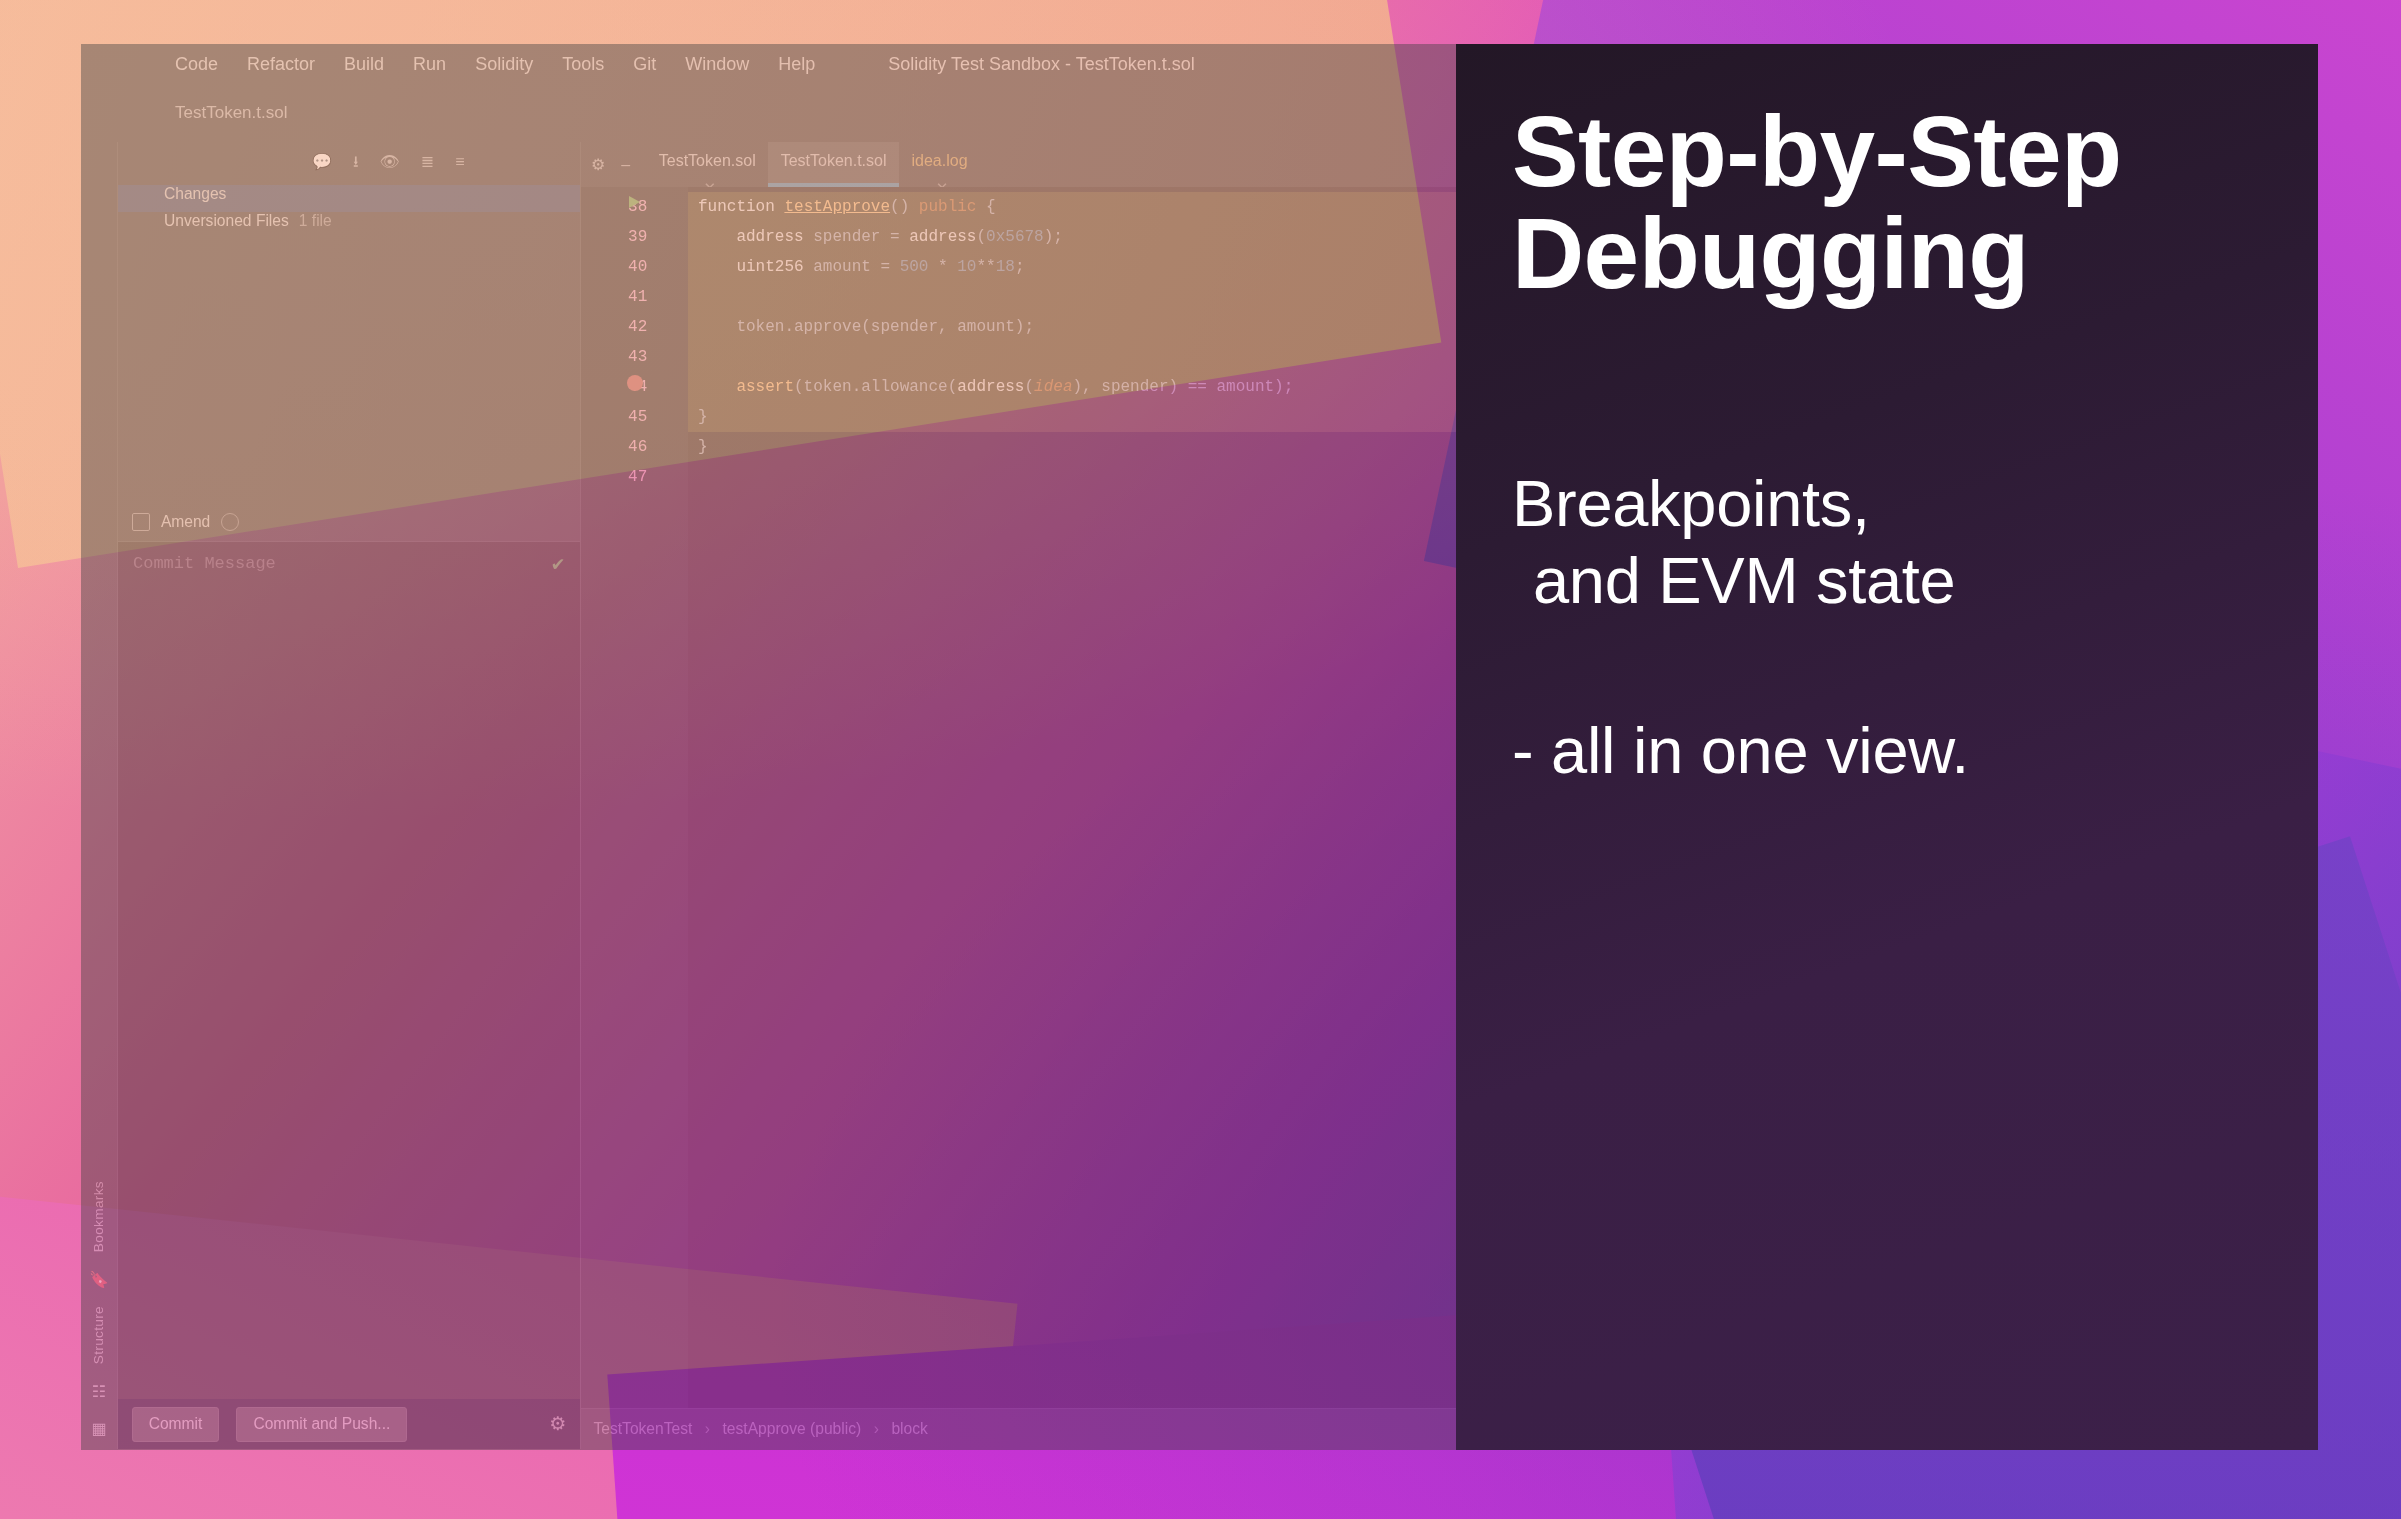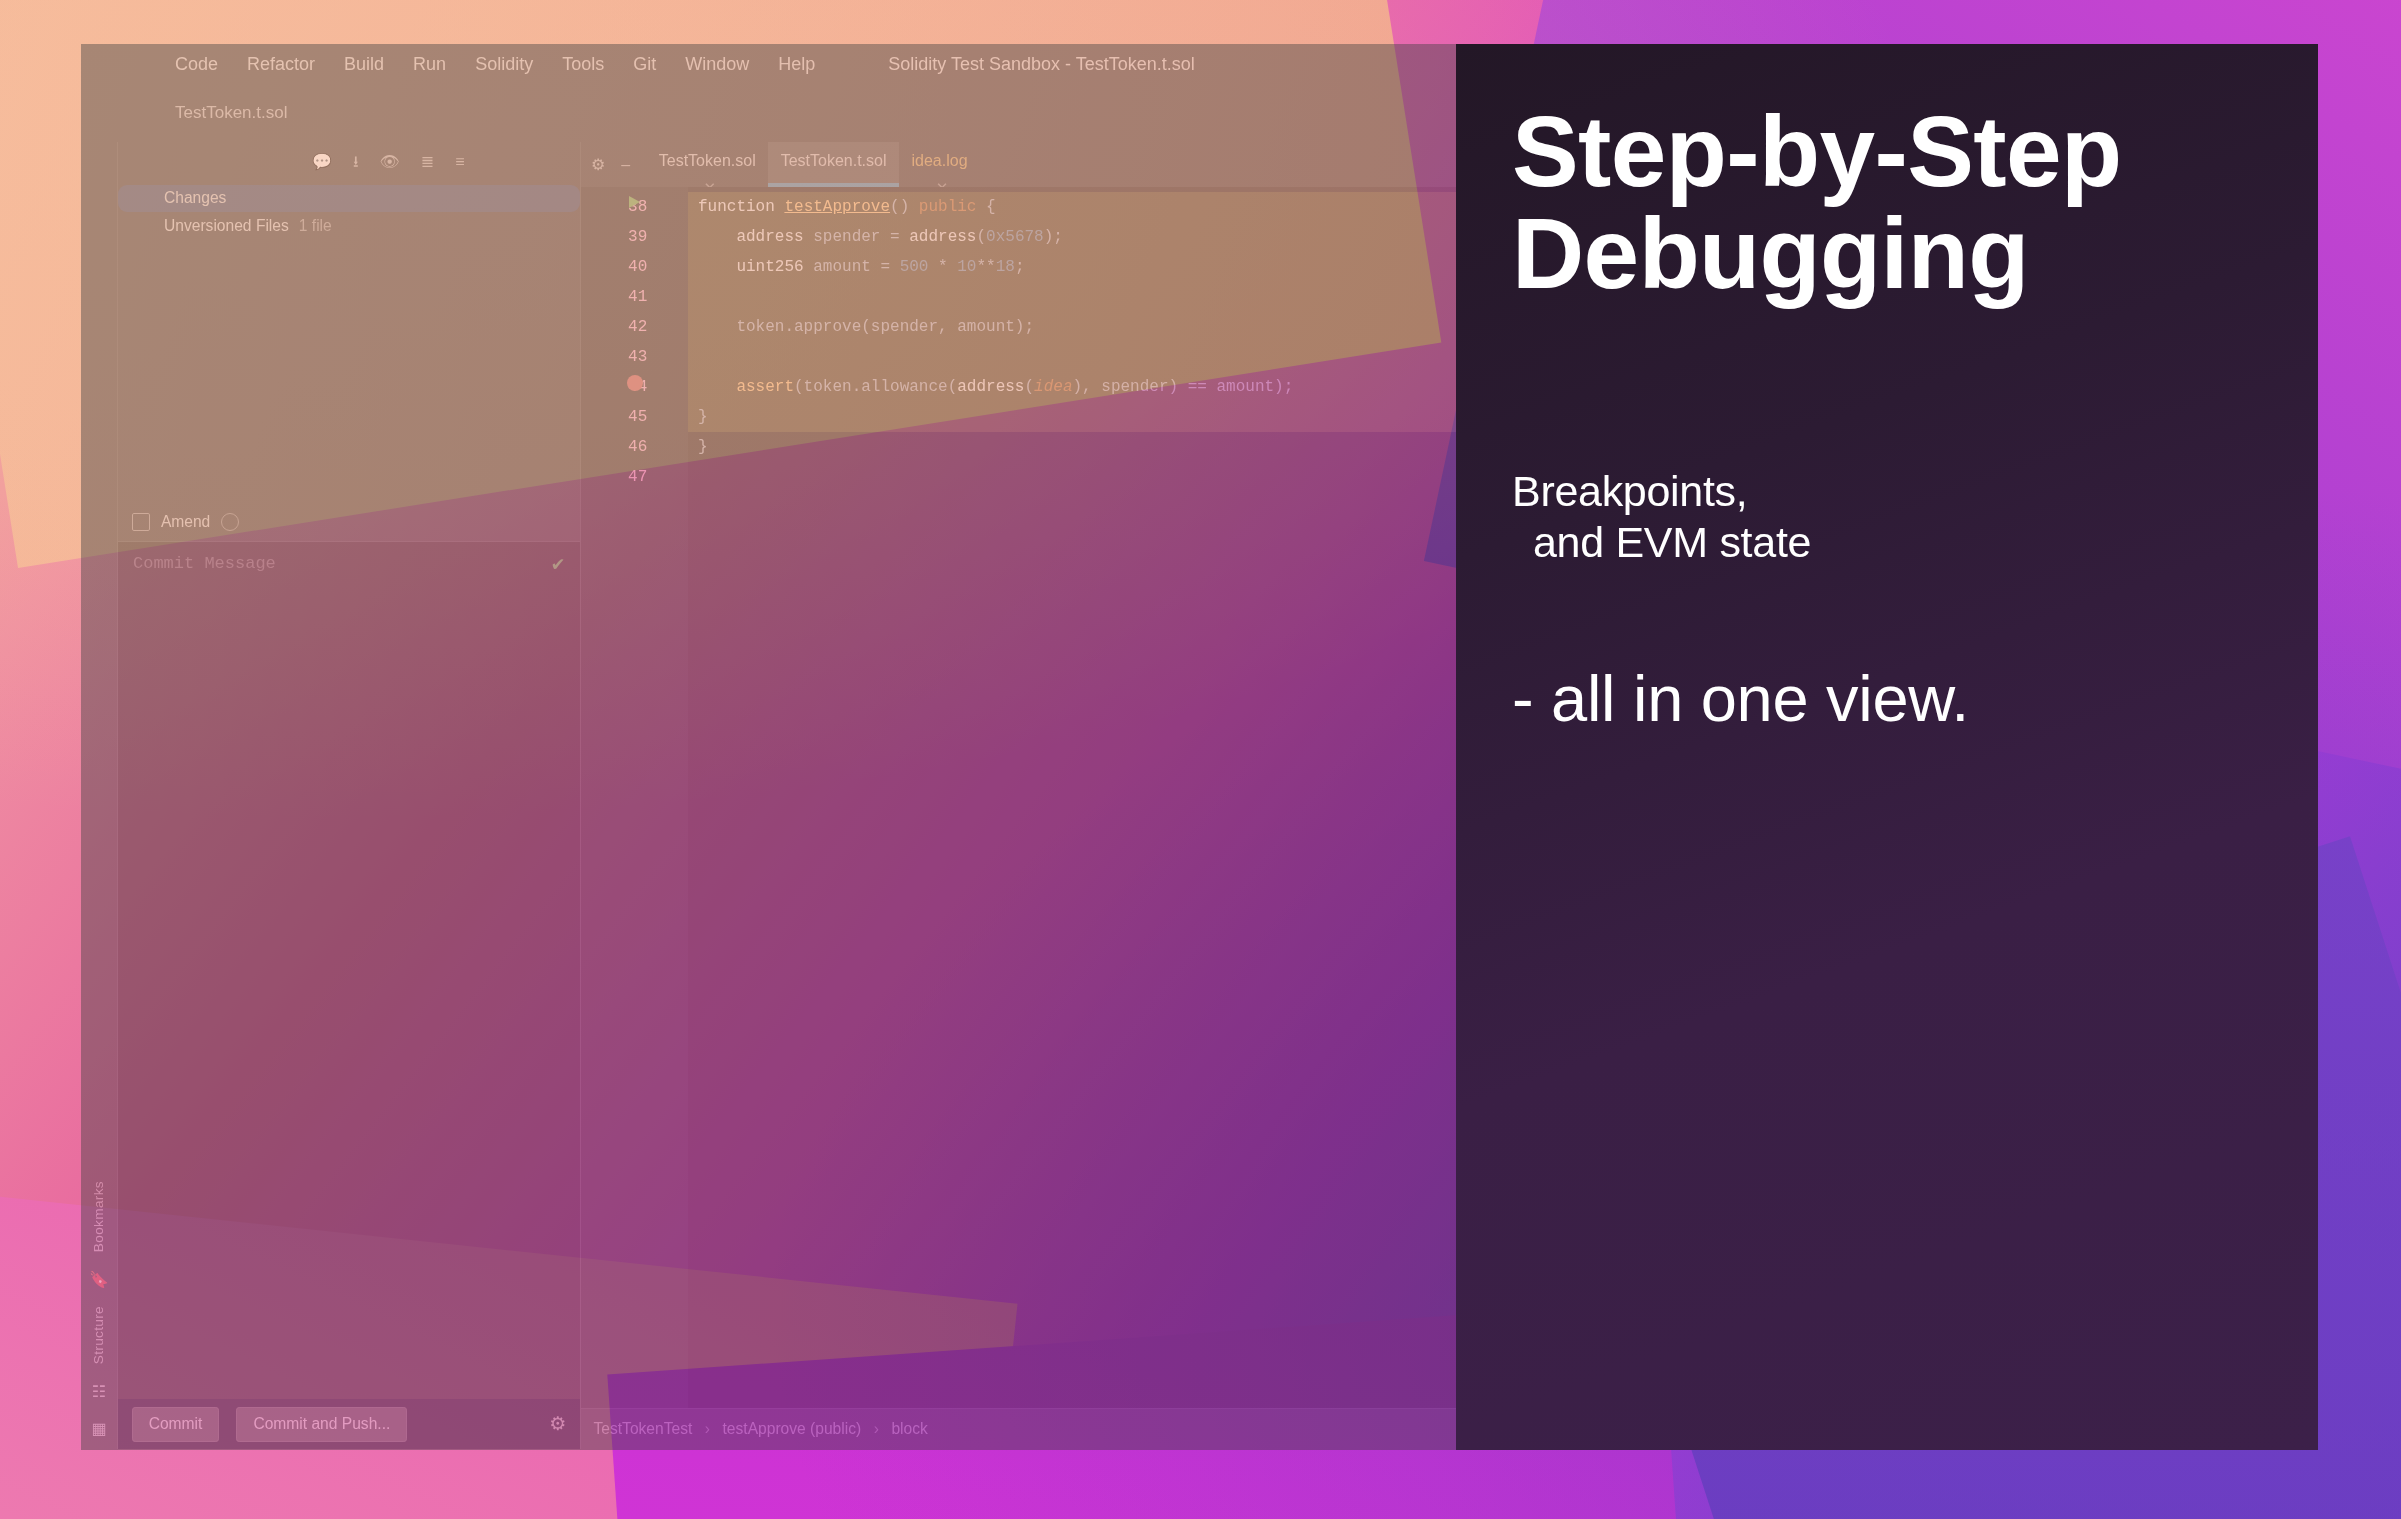--- a/index.html
+++ b/index.html
@@ -73,21 +73,21 @@
   .vlabel{writing-mode:vertical-rl;transform:rotate(180deg);font-size:13.7px;color:#b7b7b7;letter-spacing:0.3px;}
   .strip-bottom{position:absolute;bottom:11.2px;left:0;right:0;display:flex;flex-direction:column;align-items:center;gap:17.5px;}
 
   
   .vcs{
     width:462px;background:#3c3f41;border-right:0.6px solid #4b4f51;
     display:flex;flex-direction:column;
   }
   .vcs-tools{height:39px;display:flex;align-items:center;gap:21px;padding-left:194px;color:#b0b0b0;}
   .vcs-tree{flex:0 0 319px;padding-top:3.7px;font-size:15.6px;}
-  .vcs-row{height:27.5px;display:flex;align-items:center;padding-left:46px;color:#cfcfcf;border-radius:9px;}
+  .vcs-row{height:27.5px;display:flex;align-items:flex-start;padding-left:46px;color:#cfcfcf;}
   .vcs-row.sel{background:#2f4a73;}
   .vcs-row .muted{color:#9a9a9a;margin-left:10px;}
   .vcs-amend{height:37px;display:flex;align-items:center;gap:11.2px;padding-left:13.7px;color:#cfcfcf;font-size:15.6px;}
   .cb{width:16px;height:16px;border:1.2px solid #9a9a9a;border-radius:1.9px;display:inline-block;}
   .clock{width:16px;height:16px;border:1.2px solid #8a8a8a;border-radius:50%;}
   .commit-msg{
     flex:1;background:#2b2b2b;margin:0;border-top:0.6px solid #4b4f51;
     position:relative;padding:12.5px 15px;color:#6f6f6f;
     font-family:"Liberation Mono",monospace;font-size:17px;
   }
@@ -150,21 +150,21 @@
   }
   .overlay-inner{
     position:absolute;left:1456px;top:44px;width:862px;height:1406px;
     padding:56px 75px 0 56px;box-sizing:border-box;color:#fff;
   }
   .headline{
     font-size:100px;line-height:1.02;font-weight:bold;letter-spacing:-0.6px;
     margin:0 0 0 0;
   }
   .subtext{
-    margin-top:162px;font-size:43px;line-height:1.18;font-weight:400;
+    margin-top:162px;font-size:65px;line-height:1.18;font-weight:400;
     letter-spacing:-0.3px;
   }
   .subtext .l2{padding-left:3.7px;}
   .subtext .l3{padding-left:21px;}
   .tagline{margin-top:94px;font-size:65px;letter-spacing:-0.3px;}
 </style>
 </head>
 <body>
 
 <div id="stage">

